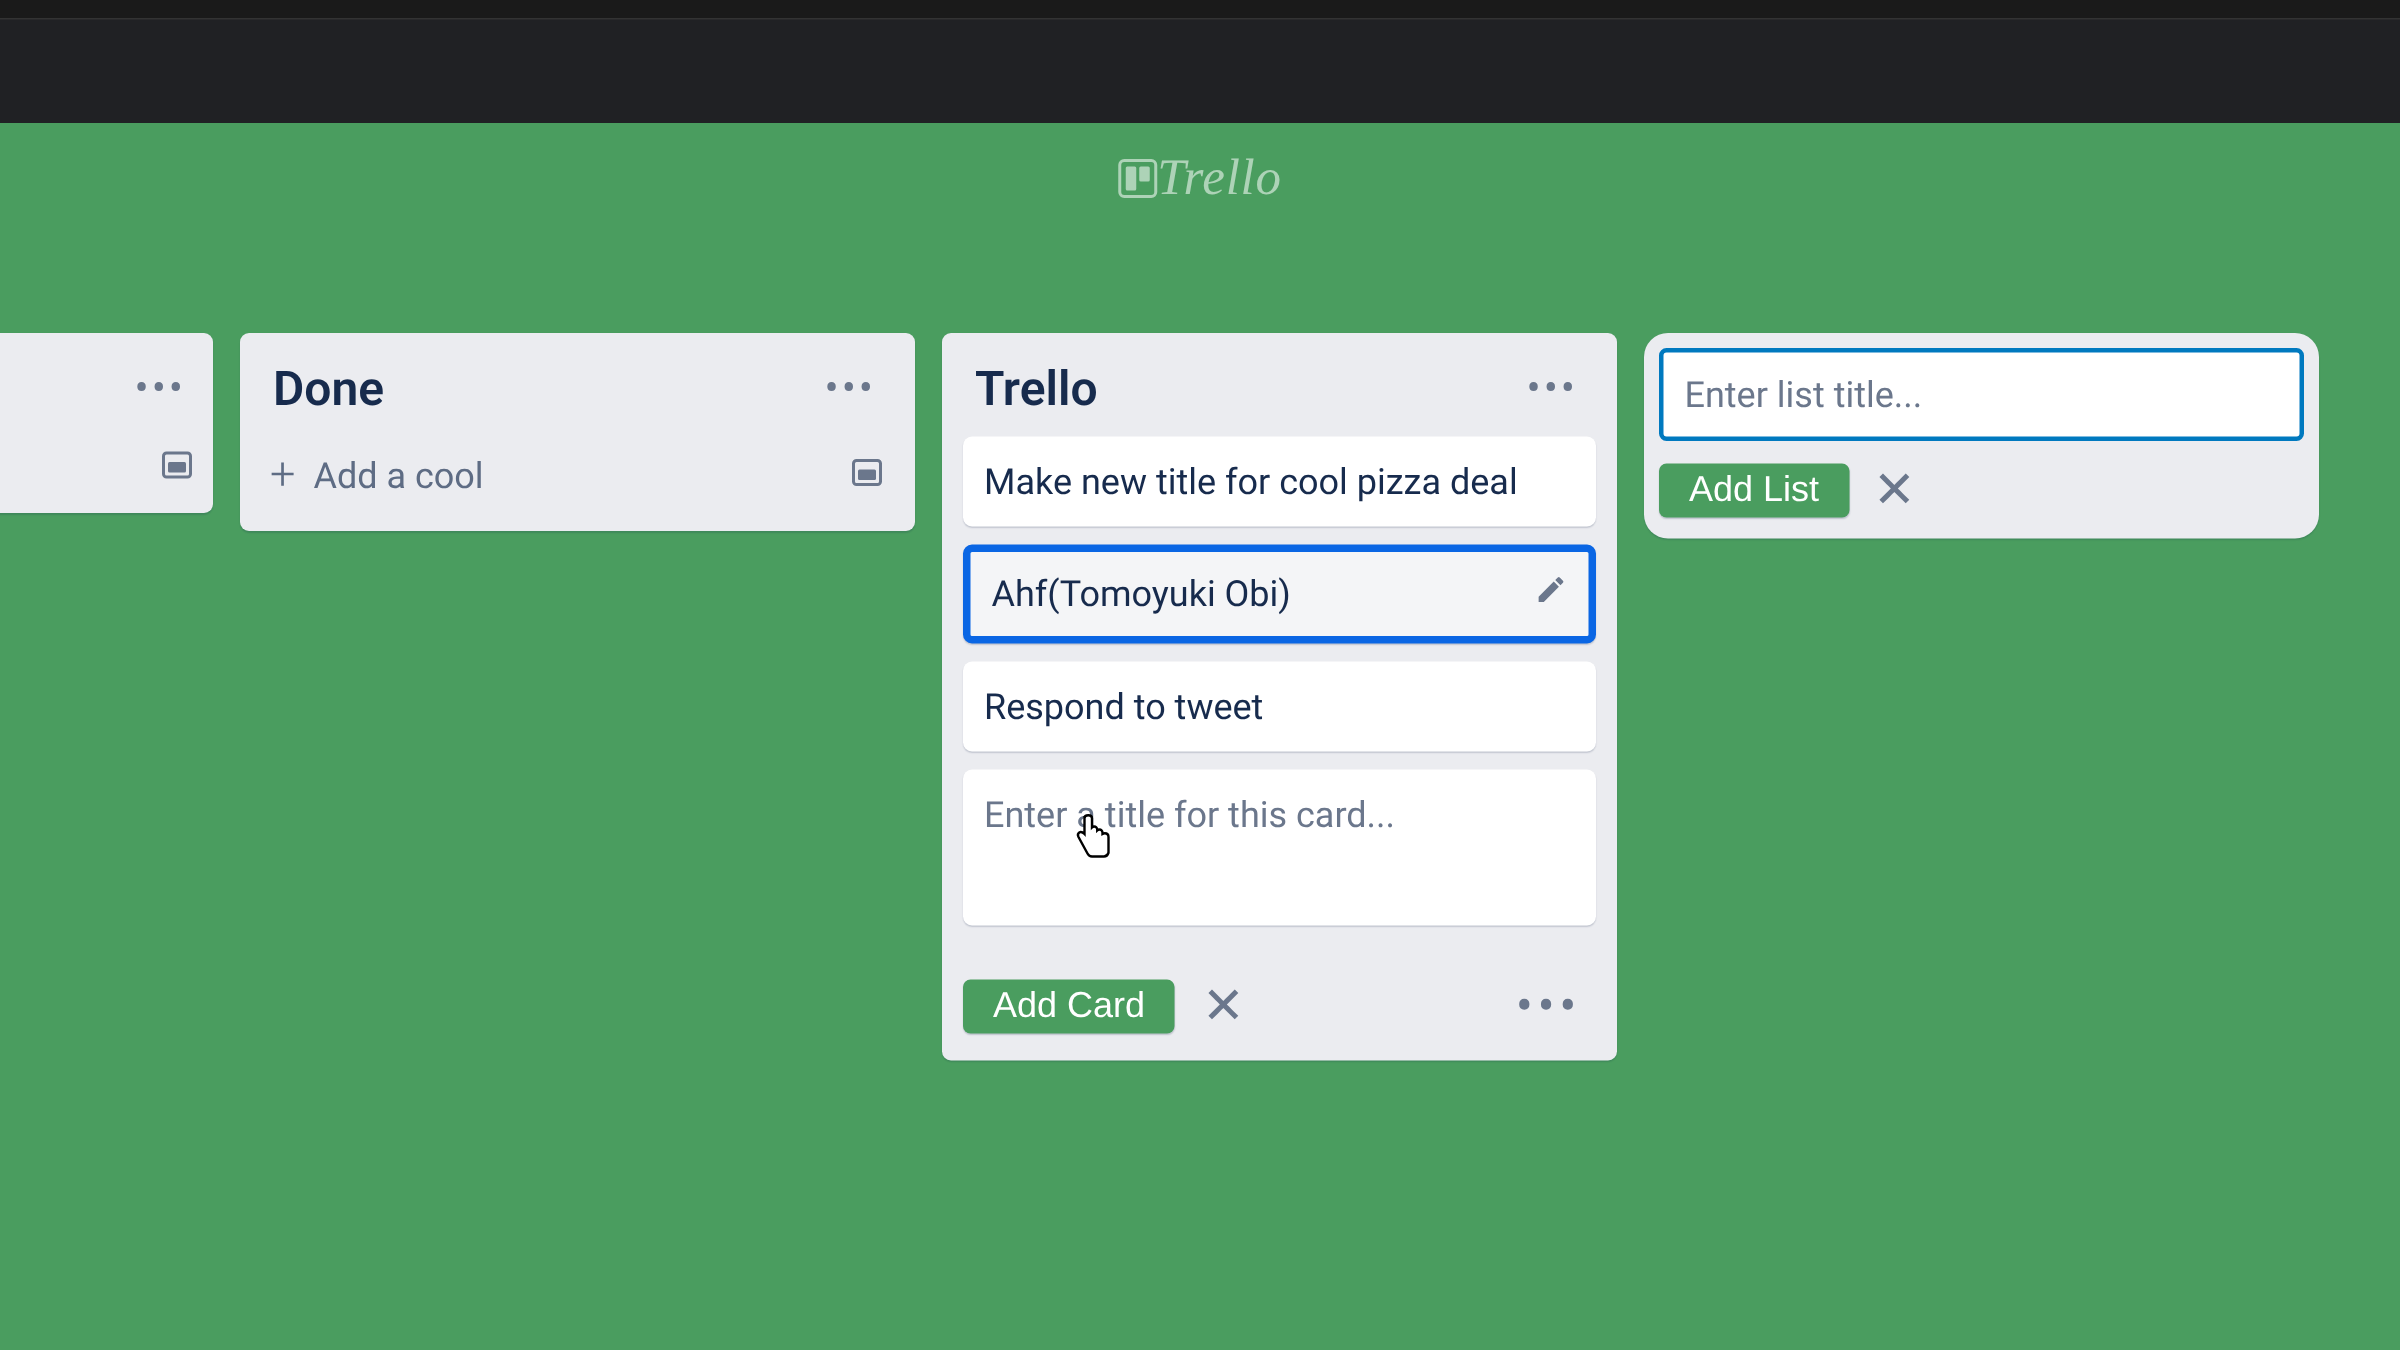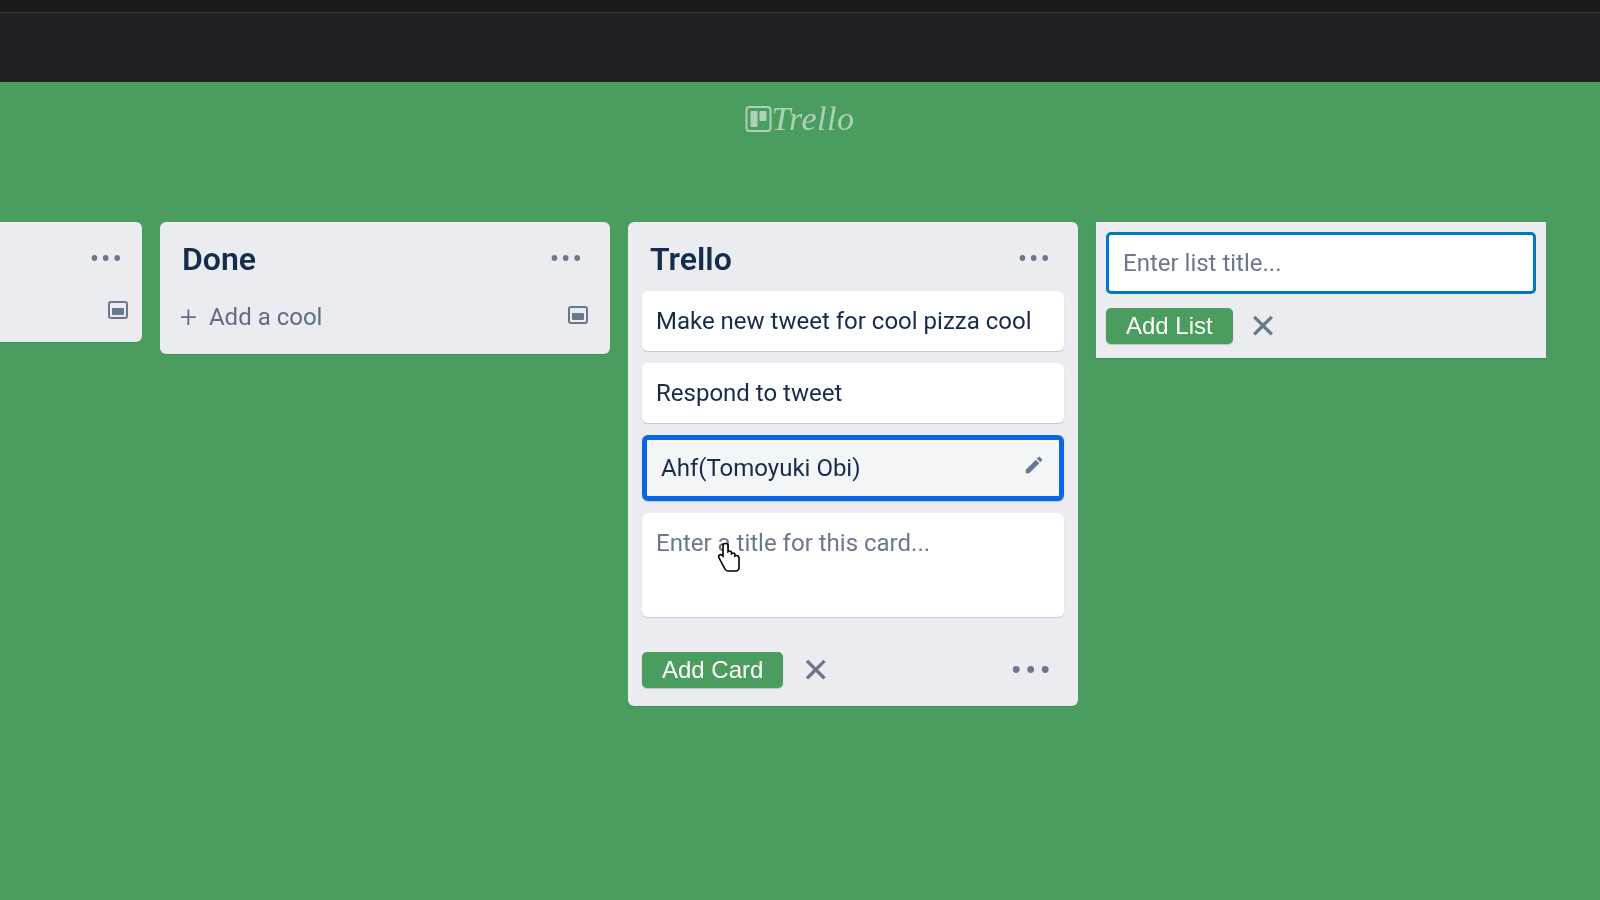--- a/index.html
+++ b/index.html
@@ -203,21 +203,21 @@
     margin-right: 10px;
     color: #6b778c;
     font-size: 34px;
     letter-spacing: 3px;
     cursor: pointer;
   }
 
   .add-list-box {
     width: 450px;
     background: #ebecf0;
-    border-radius: 0;
+    border-radius: 16px;
     padding: 10px 10px 12px 10px;
     box-shadow: 0 1px 1px rgba(9,30,66,.15);
   }
   .add-list-input {
     width: 100%;
     border: 3px solid #0079bf;
     border-radius: 5px;
     padding: 14px 14px;
     font-size: 24px;
     font-family: inherit;
@@ -293,36 +293,36 @@
       </div>
     </div>
 
     <div class="list">
       <div class="list-header">
         <span class="list-title">Trello</span>
         <span class="dots-icon">•••</span>
       </div>
 
       <div class="card">
-        <span>Make new tweet for cool pizza cool</span>
-      </div>
-
-      <div class="card">
-        <span>Respond to tweet</span>
+        <span>Make new title for cool pizza deal</span>
       </div>
 
       <div class="card hovered">
         <span>Ahf(Tomoyuki Obi)</span>
         <span class="pencil-icon">
           <svg viewBox="0 0 24 24">
               <path d="M3 17.25V21h3.75l11-11-3.75-3.75-11 11zM20.7 7.05a1 1 0 0 0 0-1.4l-2.35-2.35a1 1 0 0 0-1.4 0L15.1 5.15l3.75 3.75 1.85-1.85z"></path>
             </svg>
         </span>
       </div>
 
+      <div class="card">
+        <span>Respond to tweet</span>
+      </div>
+
       <div class="composer">
         <textarea class="composer-input" placeholder="Enter a title for this card..." style=""></textarea>
         <div class="composer-row">
           <button class="btn-green">Add Card</button>
           <span class="close-x">✕</span>
           <span class="composer-dots">•••</span>
         </div>
       </div>
     </div>
 

